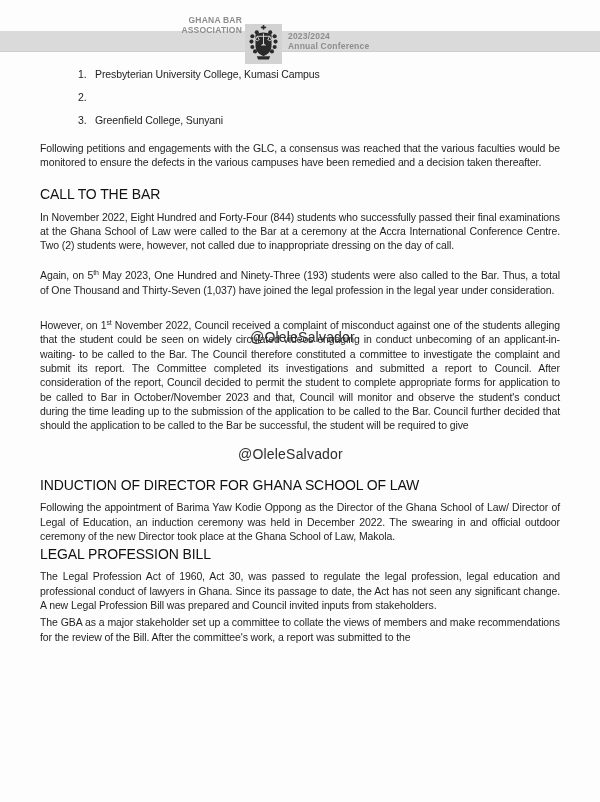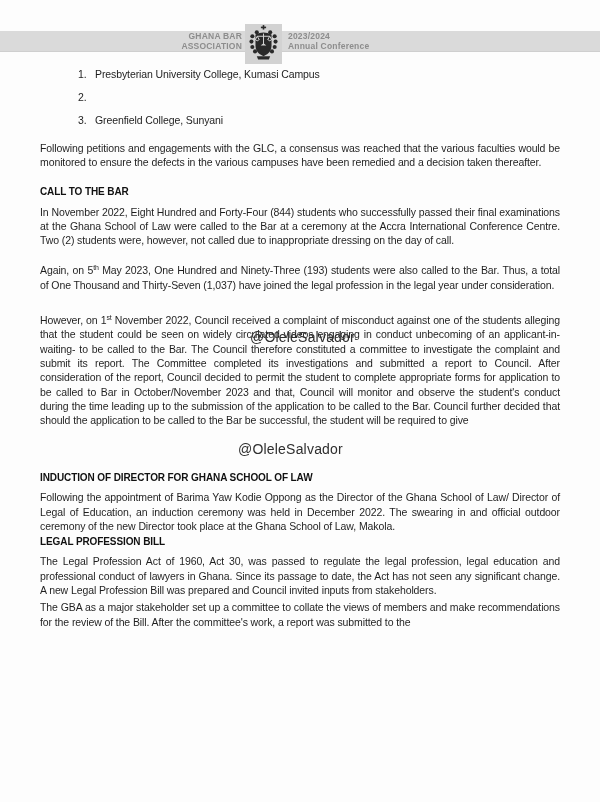--- a/index.html
+++ b/index.html
@@ -18,21 +18,21 @@
   
   .header-band {
     position: absolute;
     left: 0; top: 31px;
     width: 600px; height: 21px;
     background: #dadada;
     border-bottom: 1px solid #cfcfcf;
   }
   .org-name {
     position: absolute;
-    left: 0; top: 31px;
+    left: 0; top: 15px;
     width: 242px;
     text-align: right;
     font-size: 8.5px;
     line-height: 10px;
     font-weight: 600;
     color: #8d8d8d;
     letter-spacing: 0.2px;
   }
   .logo-box {
     position: absolute;
@@ -71,22 +71,22 @@
   p.body-par {
     font-size: 10.5px;
     line-height: 14.3px;
     text-align: justify;
     color: #1f1f1f;
     letter-spacing: -0.1px;
   }
   p.body-par sup { font-size: 7px; vertical-align: super; line-height: 0; }
 
   h2.sec-head {
-    font-size: 10px;
-    font-weight: 700;
+    font-size: 14px;
+    font-weight: 400;
     color: #111;
     letter-spacing: -0.1px;
   }
 
   .mt7  { margin-top: 7px; }
   .mt8  { margin-top: 8px; }
   .mt13 { margin-top: 13px; }
   .mt14 { margin-top: 14px; }
   .mt15 { margin-top: 15px; }
   .mt16 { margin-top: 16px; }

